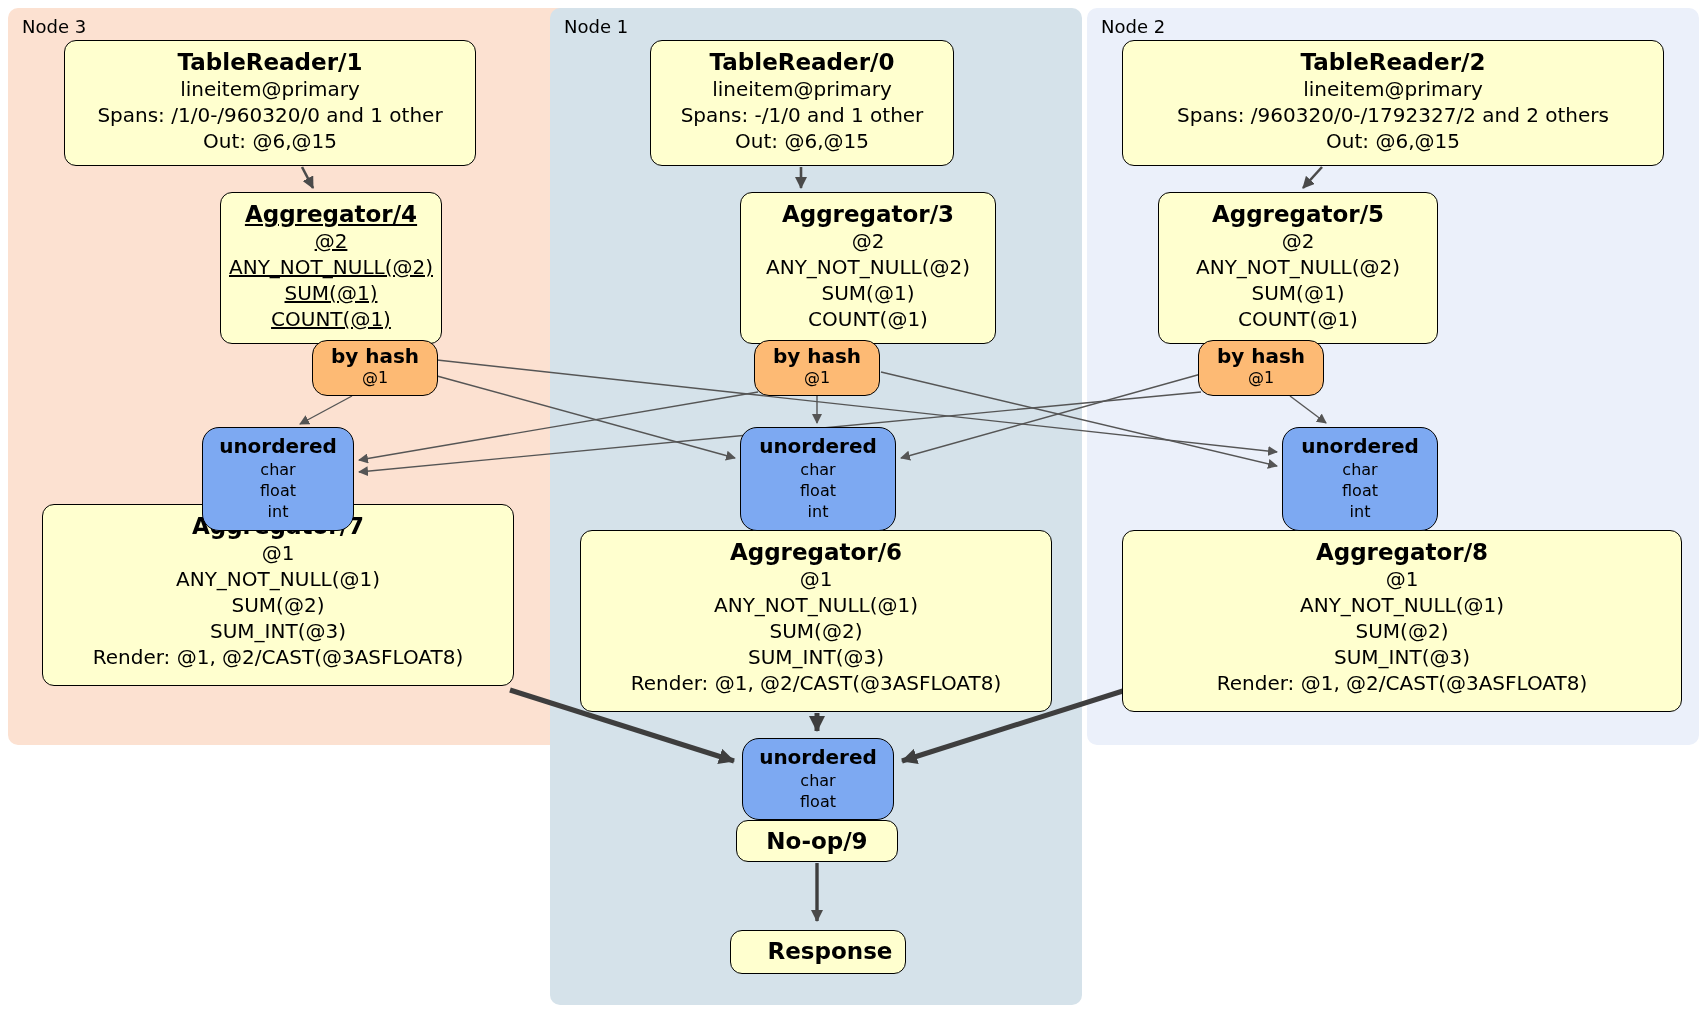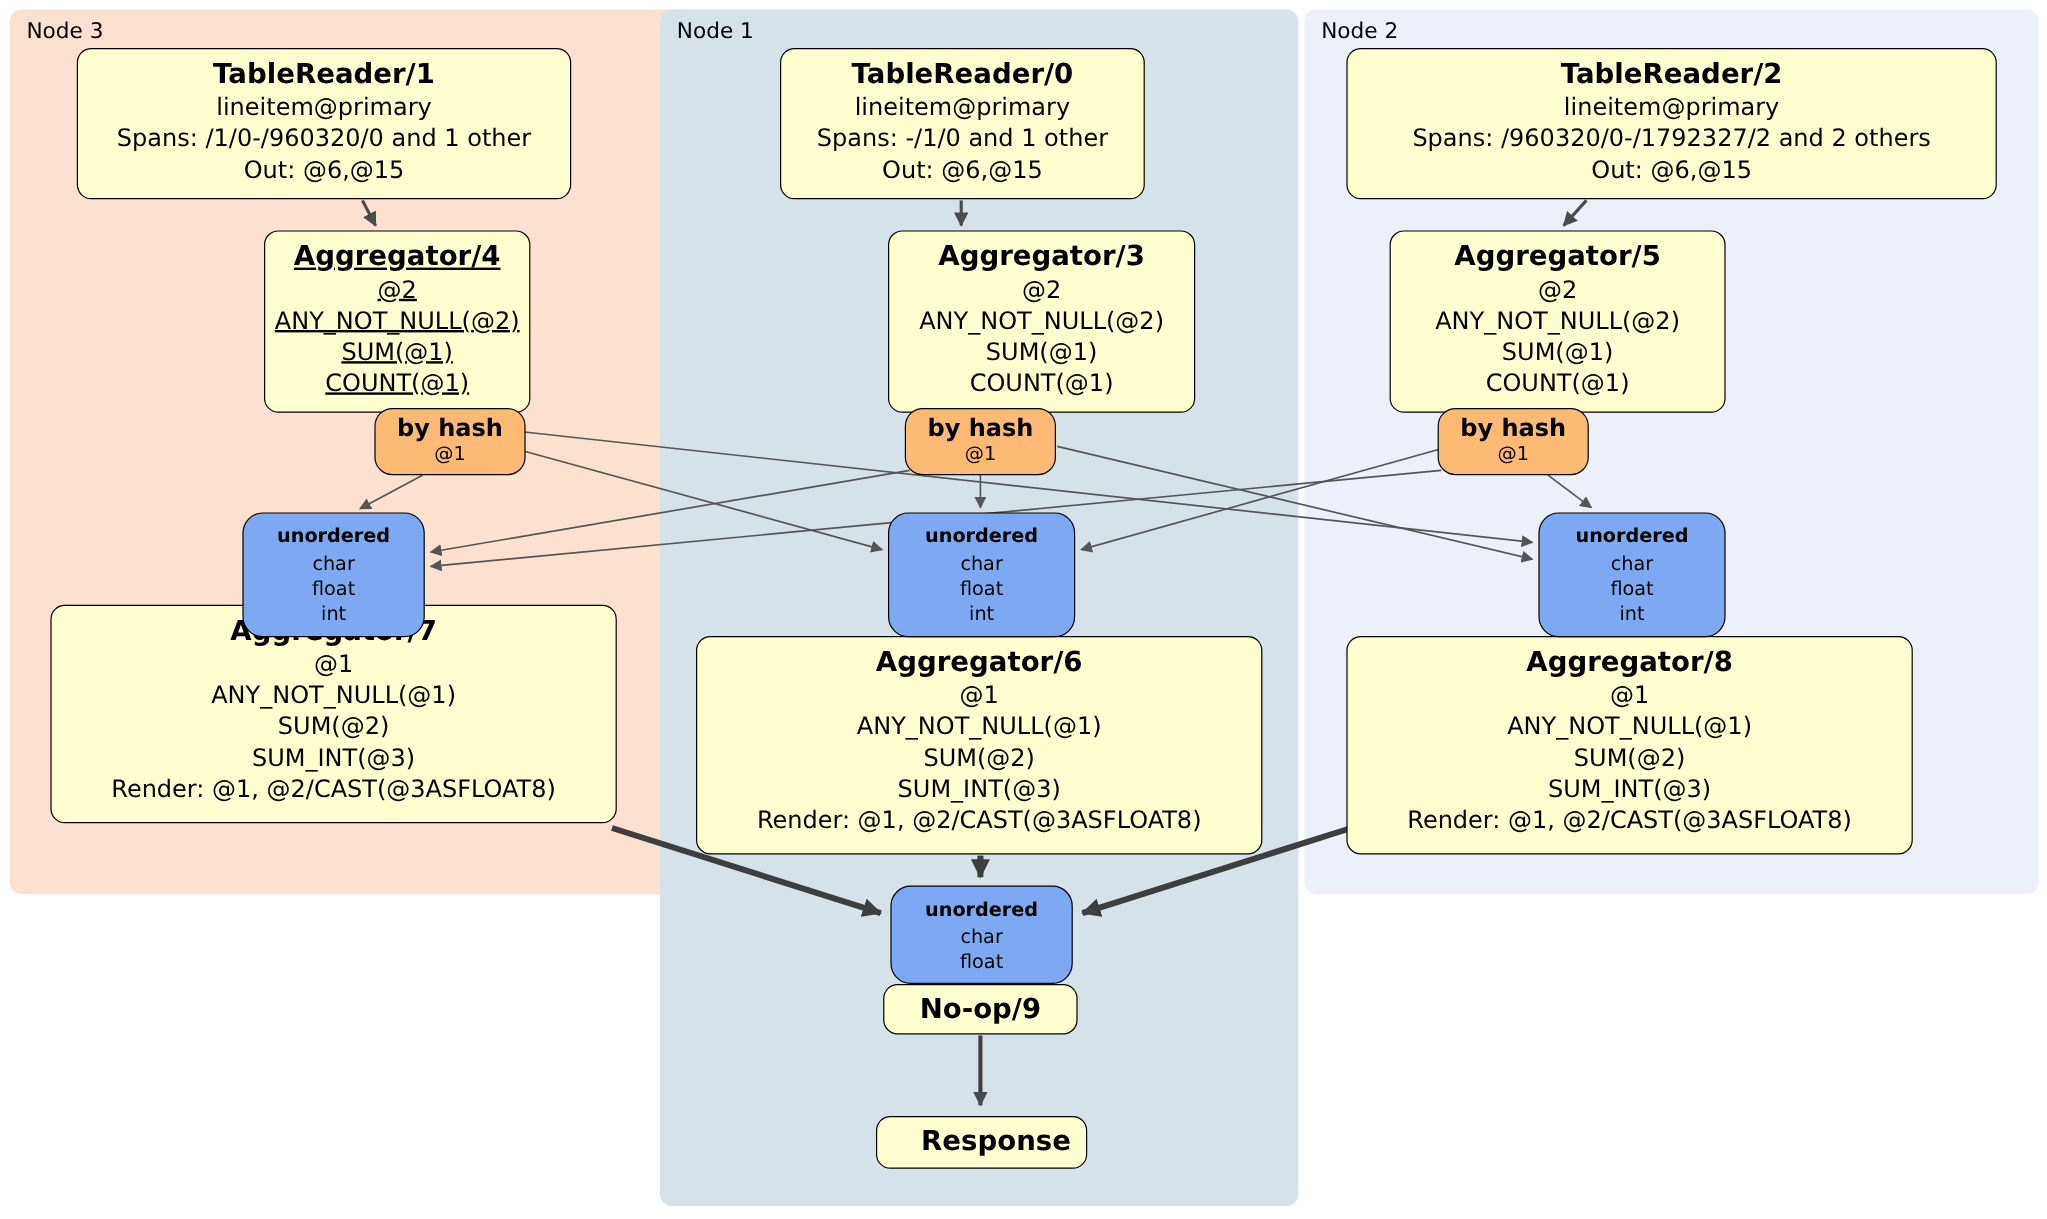--- a/index.html
+++ b/index.html
@@ -16,21 +16,21 @@
   svg#edges{position:absolute;left:0;top:0;z-index:1;}
 
   .box{position:absolute;box-sizing:border-box;border:1.8px solid #000;text-align:center;}
   .ybox{background:#ffffcf;border-radius:12px;padding-top:7px;z-index:2;}
   .title{font-weight:bold;font-size:23px;line-height:28px;white-space:nowrap;}
   .line{font-size:20px;line-height:26px;white-space:nowrap;}
   .obox{background:#fdba74;border-radius:15px;padding-top:3px;z-index:3;}
   .obox .title{font-size:20px;line-height:24px;}
   .obox .line{font-size:16px;line-height:19px;}
   .bbox{background:#7da9f2;border-radius:17px;padding-top:6px;z-index:3;}
-  .bbox .title{font-size:16px;line-height:25px;text-align:center;}
+  .bbox .title{font-size:20px;line-height:25px;text-align:center;}
   .bbox .line{font-size:16px;line-height:21px;}
   .smallybox{padding-top:4px;}
   .smallybox .title{font-size:23px;line-height:32px;}
 
   
   #tr1 {left:64px; top:40px; width:412px; height:126px;}
   #agg4{left:220px;top:192px;width:222px;height:152px;text-decoration:underline;}
   #bh3 {left:312px;top:340px;width:126px;height:56px;}
   #un3 {left:202px;top:427px;width:152px;height:104px;}
   #agg7{left:42px; top:504px;width:472px;height:182px;}
@@ -38,21 +38,21 @@
   #tr0 {left:650px;top:40px;width:304px;height:126px;}
   #agg3{left:694px;top:192px;width:256px;height:152px;margin-left:46px;}
   #bh1 {left:754px;top:340px;width:126px;height:56px;}
   #un1 {left:740px;top:427px;width:156px;height:104px;}
   #agg6{left:580px;top:530px;width:472px;height:182px;}
   
   #tr2 {left:1122px;top:40px;width:542px;height:126px;}
   #agg5{left:1122px;top:192px;width:280px;height:152px;margin-left:36px;}
   #bh2 {left:1198px;top:340px;width:126px;height:56px;}
   #un2 {left:1282px;top:427px;width:156px;height:104px;}
-  #agg8{left:1122px;top:530px;width:472px;height:182px;}
+  #agg8{left:1122px;top:530px;width:560px;height:182px;}
   
   #unf {left:742px;top:738px;width:152px;height:82px;}
   #noop{left:736px;top:820px;width:162px;height:42px;}
   #resp{left:730px;top:930px;width:176px;height:44px;padding-left:24px;}
 </style>
 </head>
 <body>
 
 <div id="canvas">
 

